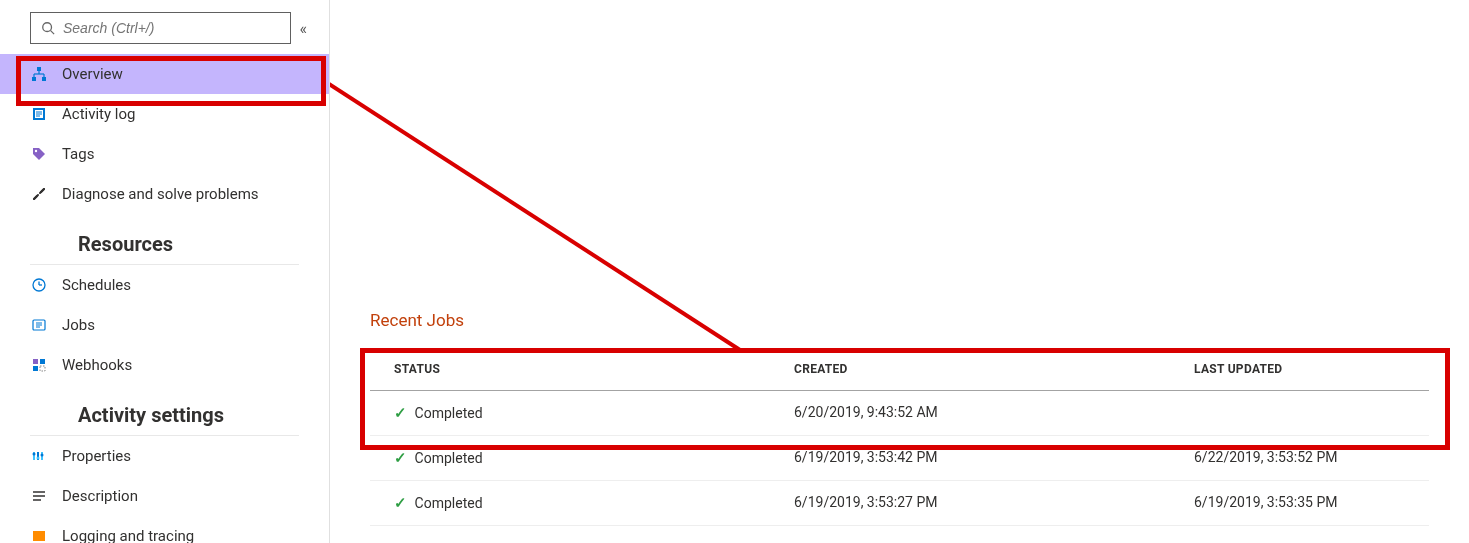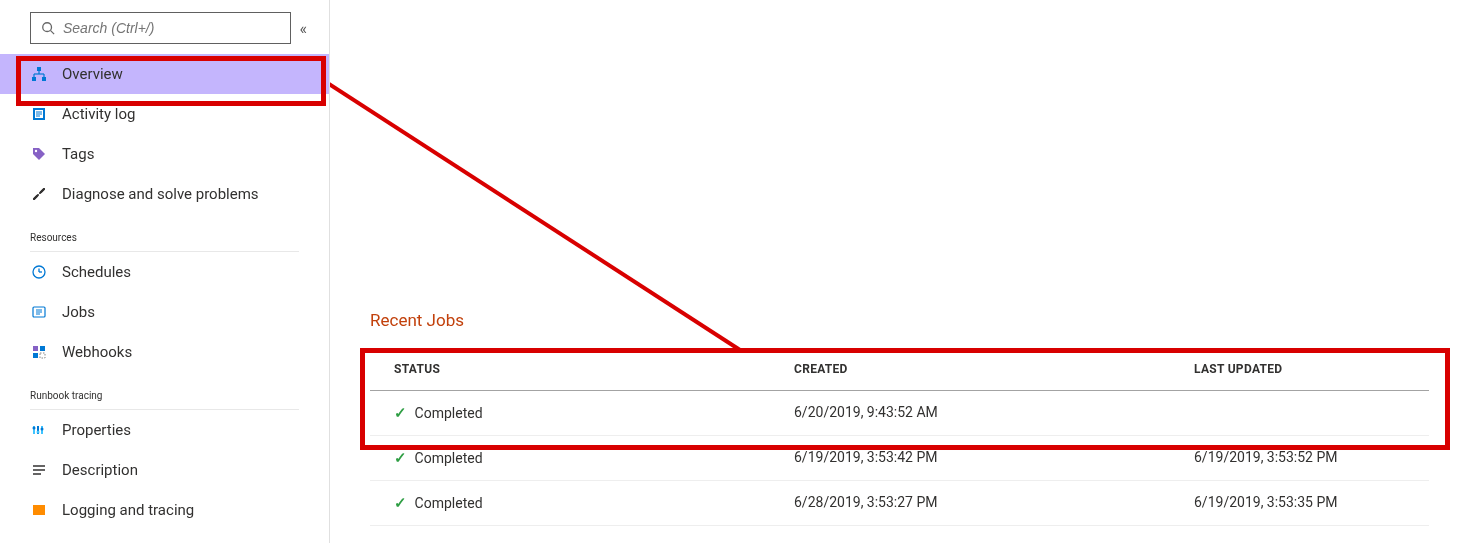--- a/index.html
+++ b/index.html
@@ -67,23 +67,24 @@
   }
   .nav-icon {
     width: 18px;
     height: 18px;
     margin-right: 14px;
     display: flex;
     align-items: center;
     justify-content: center;
   }
   .section-header {
-    font-weight: 400;
-    font-size: 10px;
+    font-weight: 700;
+    font-size: 20px;
     padding: 18px 0 8px 30px;
+    margin-left: 48px;
   }
   .section-divider {
     border-top: 1px solid #e8e8e8;
     margin-left: 30px;
     margin-right: 30px;
   }
   
   .hl-overview {
     position: absolute;
     left: 16px;
@@ -241,21 +242,21 @@
       <svg width="16" height="16" viewBox="0 0 16 16">
           <rect x="2" y="2" width="5" height="5" fill="#8661c5"></rect>
           <rect x="9" y="2" width="5" height="5" fill="#0078d4"></rect>
           <rect x="2" y="9" width="5" height="5" fill="#0078d4"></rect>
           <rect x="9" y="9" width="5" height="5" fill="none" stroke="#888" stroke-dasharray="1.5 1.5"></rect>
         </svg>
     </span>
     <span>Webhooks</span>
   </div>
 
-  <div class="section-header">Runbook tracing</div>
+  <div class="section-header">Activity settings</div>
   <div class="section-divider"></div>
 
   <div class="nav-item">
     <span class="nav-icon">
       <svg width="16" height="16" viewBox="0 0 16 16">
           <line x1="3" y1="4" x2="3" y2="12" stroke="#40c4ff" stroke-width="2"></line>
           <line x1="7" y1="4" x2="7" y2="12" stroke="#0078d4" stroke-width="2"></line>
           <line x1="11" y1="4" x2="11" y2="12" stroke="#40c4ff" stroke-width="2"></line>
           <circle cx="3" cy="6" r="1.5" fill="#0078d4"></circle>
           <circle cx="7" cy="10" r="1.5" fill="#40c4ff"></circle>
@@ -309,26 +310,26 @@
           <span>Completed</span>
         </div>
       <div class="col-updated">6/20/2019, 9:43:52 AM</div>
     </div>
     <div class="jobs-row">
       <div class="col-status">
           <span class="check-icon">✓</span>
           <span>Completed</span>
         </div>
       <div class="col-created">6/19/2019, 3:53:42 PM</div>
-      <div class="col-updated">6/19/2019, 3:53:52 PM</div>
+      <div class="col-updated">6/22/2019, 3:53:52 PM</div>
     </div>
     <div class="jobs-row">
       <div class="col-status">
           <span class="check-icon">✓</span>
           <span>Completed</span>
         </div>
-      <div class="col-created">6/28/2019, 3:53:27 PM</div>
+      <div class="col-created">6/19/2019, 3:53:27 PM</div>
       <div class="col-updated">6/19/2019, 3:53:35 PM</div>
     </div>
   </div>
 
   <div class="hl-jobs"></div>
 </div>
 
 </body></html>

